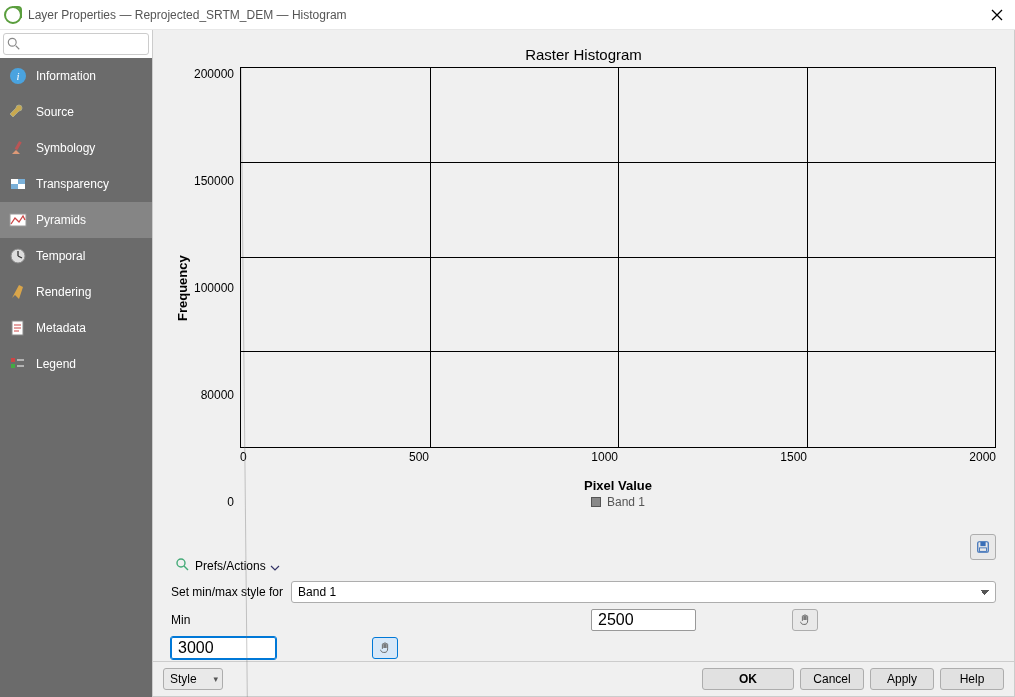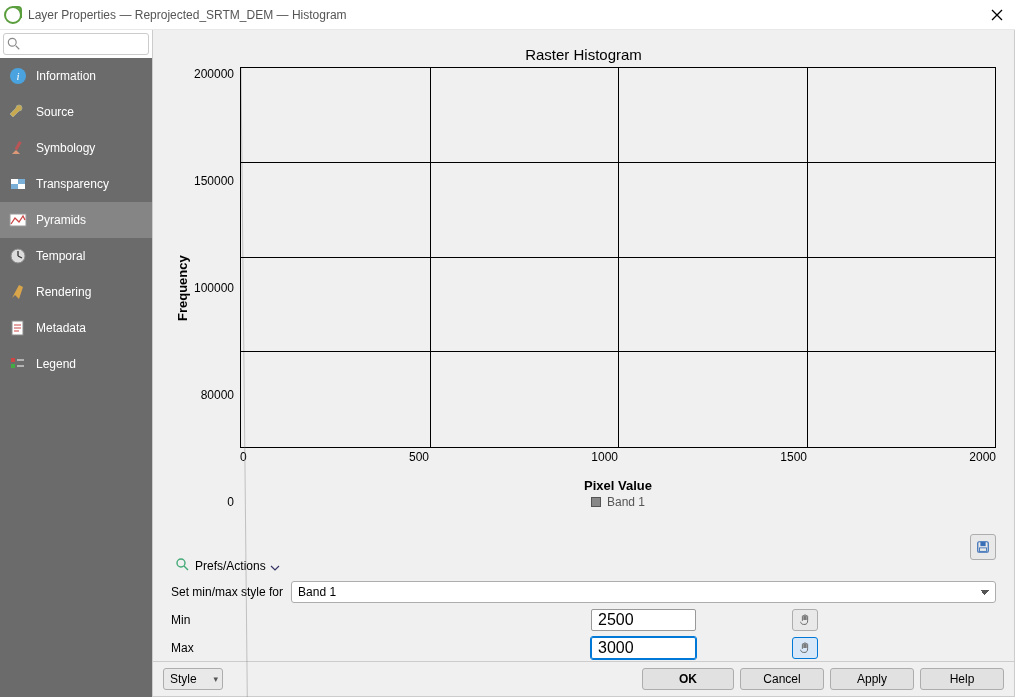--- a/index.html
+++ b/index.html
@@ -229,21 +229,21 @@
     padding:0 6px;
     font-size:12px;
     cursor:pointer;
     position:relative;
   }
   .style-btn::after {
     content:"▾"; position:absolute; right:4px; font-size:9px; color:#555;
   }
   .spacer { flex:1; }
   .dlg-btn {
-    height:22px; width:84px;
+    height:22px; width:64px;
     border:1px solid #adadad; border-radius:3px;
     background:#e1e1e1;
     font-size:12px;
     cursor:pointer;
   }
   .dlg-btn.ok { width:92px;font-weight:bold; }
 </style>
 </head>
 <body>
 
@@ -422,21 +422,20 @@
       <div class="row val-row">
         <label>Min</label>
         <input class="val-input" value="2500" style="">
         <div class="hand-btn">
           <svg width="14" height="14" viewBox="0 0 16 16">
               <path d="M5 9 V4 a1 1 0 0 1 2 0 V8 V3 a1 1 0 0 1 2 0 V8 V4 a1 1 0 0 1 2 0 V9 c0 2 -1 4 -3 4 h-2 c-2 0 -3 -2 -3 -3" fill="none" stroke="#666" stroke-width="1.1"></path>
             </svg>
         </div>
       </div>
       <div class="row val-row">
-        <label>Max</label>
         <input class="val-input focused" value="3000" style="">
         <div class="hand-btn active">
           <svg width="14" height="14" viewBox="0 0 16 16">
               <path d="M5 9 V4 a1 1 0 0 1 2 0 V8 V3 a1 1 0 0 1 2 0 V8 V4 a1 1 0 0 1 2 0 V9 c0 2 -1 4 -3 4 h-2 c-2 0 -3 -2 -3 -3" fill="none" stroke="#666" stroke-width="1.1"></path>
             </svg>
         </div>
       </div>
     </div>
 
     <div class="bottom-bar">

